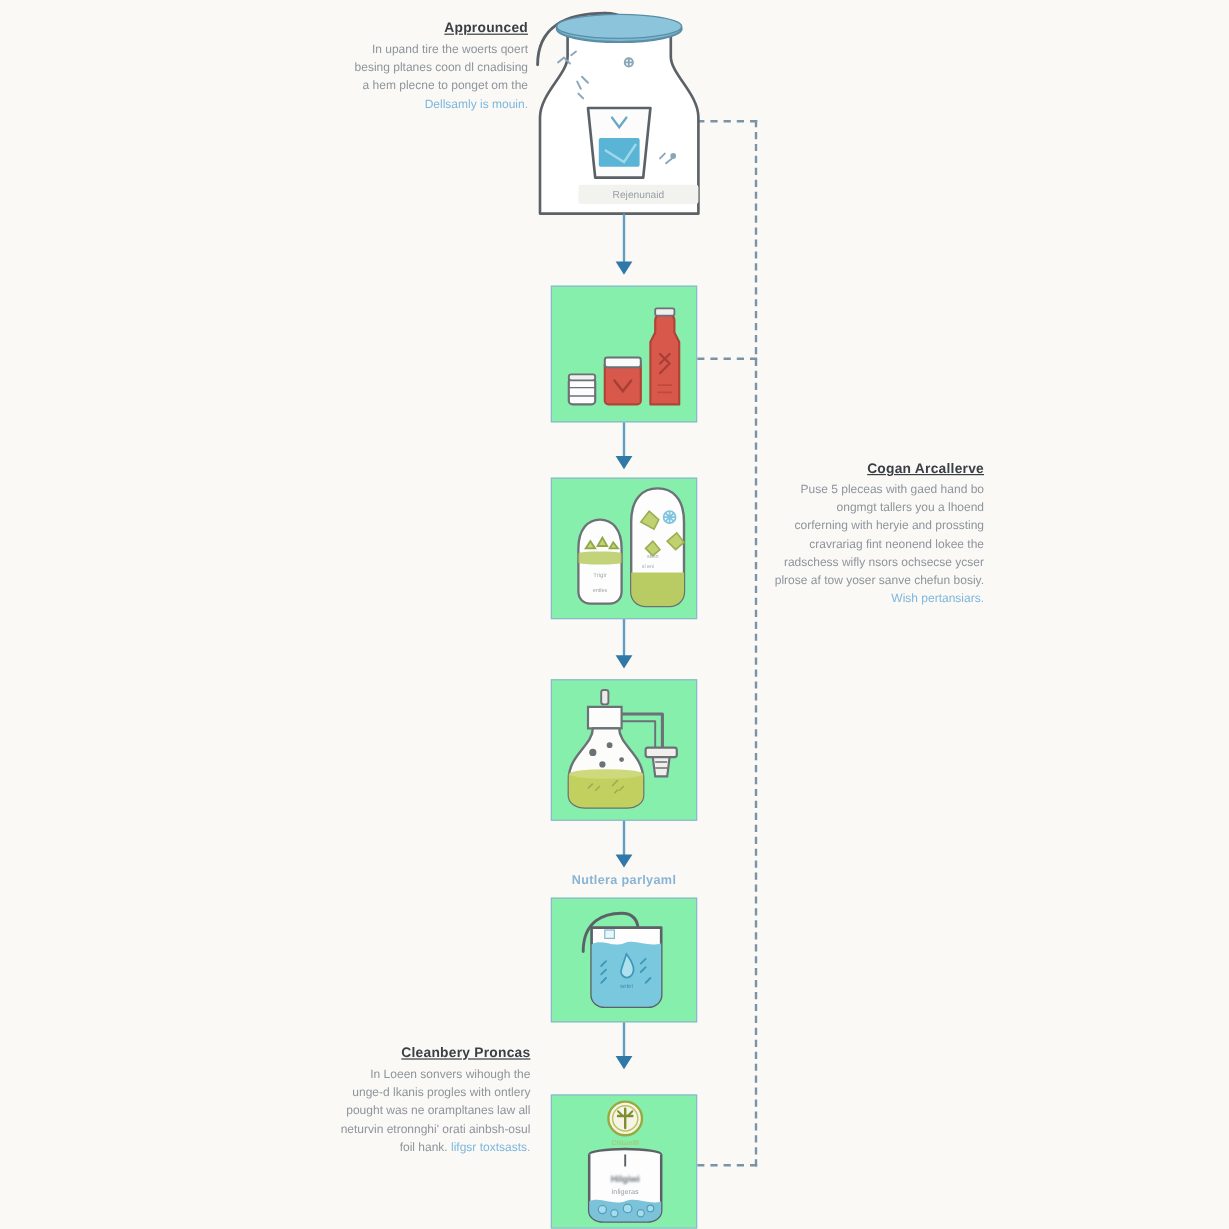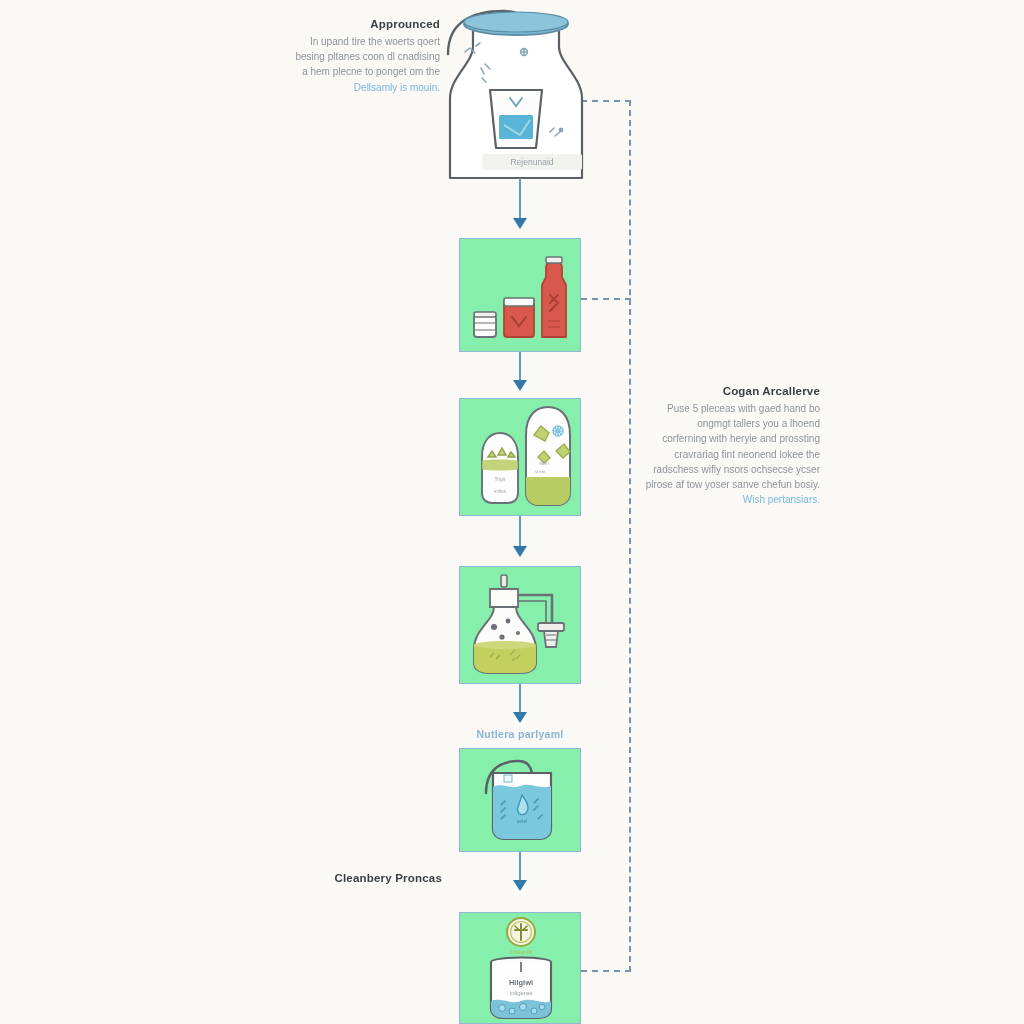--- a/index.html
+++ b/index.html
@@ -12,20 +12,21 @@
   }
   .canvas{position:absolute;inset:0;}
 
   
   .txt-block{position:absolute;text-align:right;}
   .txt-block.left{text-align:right;}
   .txt-title{
     font-size:11.5px;font-weight:bold;color:#3a3f45;
     letter-spacing:.2px;margin-bottom:4px;
     filter:blur(.55px);
+    text-decoration:underline;
   }
   .txt-body{
     font-size:10px;line-height:15.2px;color:#8e949c;
     filter:blur(.6px);
   }
   .txt-link{color:#7db6dd;filter:blur(.6px);}
 
   
   .step{
     position:absolute;
@@ -252,15 +253,25 @@
       <div>corferning with heryie and prossting</div>
       <div>cravrariag fint neonend lokee the</div>
       <div>radschess wifly nsors ochsecse ycser</div>
       <div>plrose af tow yoser sanve chefun bosiy.</div>
       <div class="txt-link">Wish pertansiars.</div>
     </div>
   </div>
 
   <div class="txt-block left" style="left:238px;top:872px;width:204px;">
     <div class="txt-title">Cleanbery Proncas</div>
+    <div class="txt-body">
+      <div>In Loeen sonvers wihough the</div>
+      <div>unge-d lkanis progles with ontlery</div>
+      <div>pought was ne orampltanes law all</div>
+      <div>neturvin etronnghi' orati ainbsh-osul</div>
+      <div>
+        <span>foil hank.</span>
+        <span class="txt-link">lifgsr toxtsasts.</span>
+      </div>
+    </div>
   </div>
 
 </div>
 
 </body></html>

